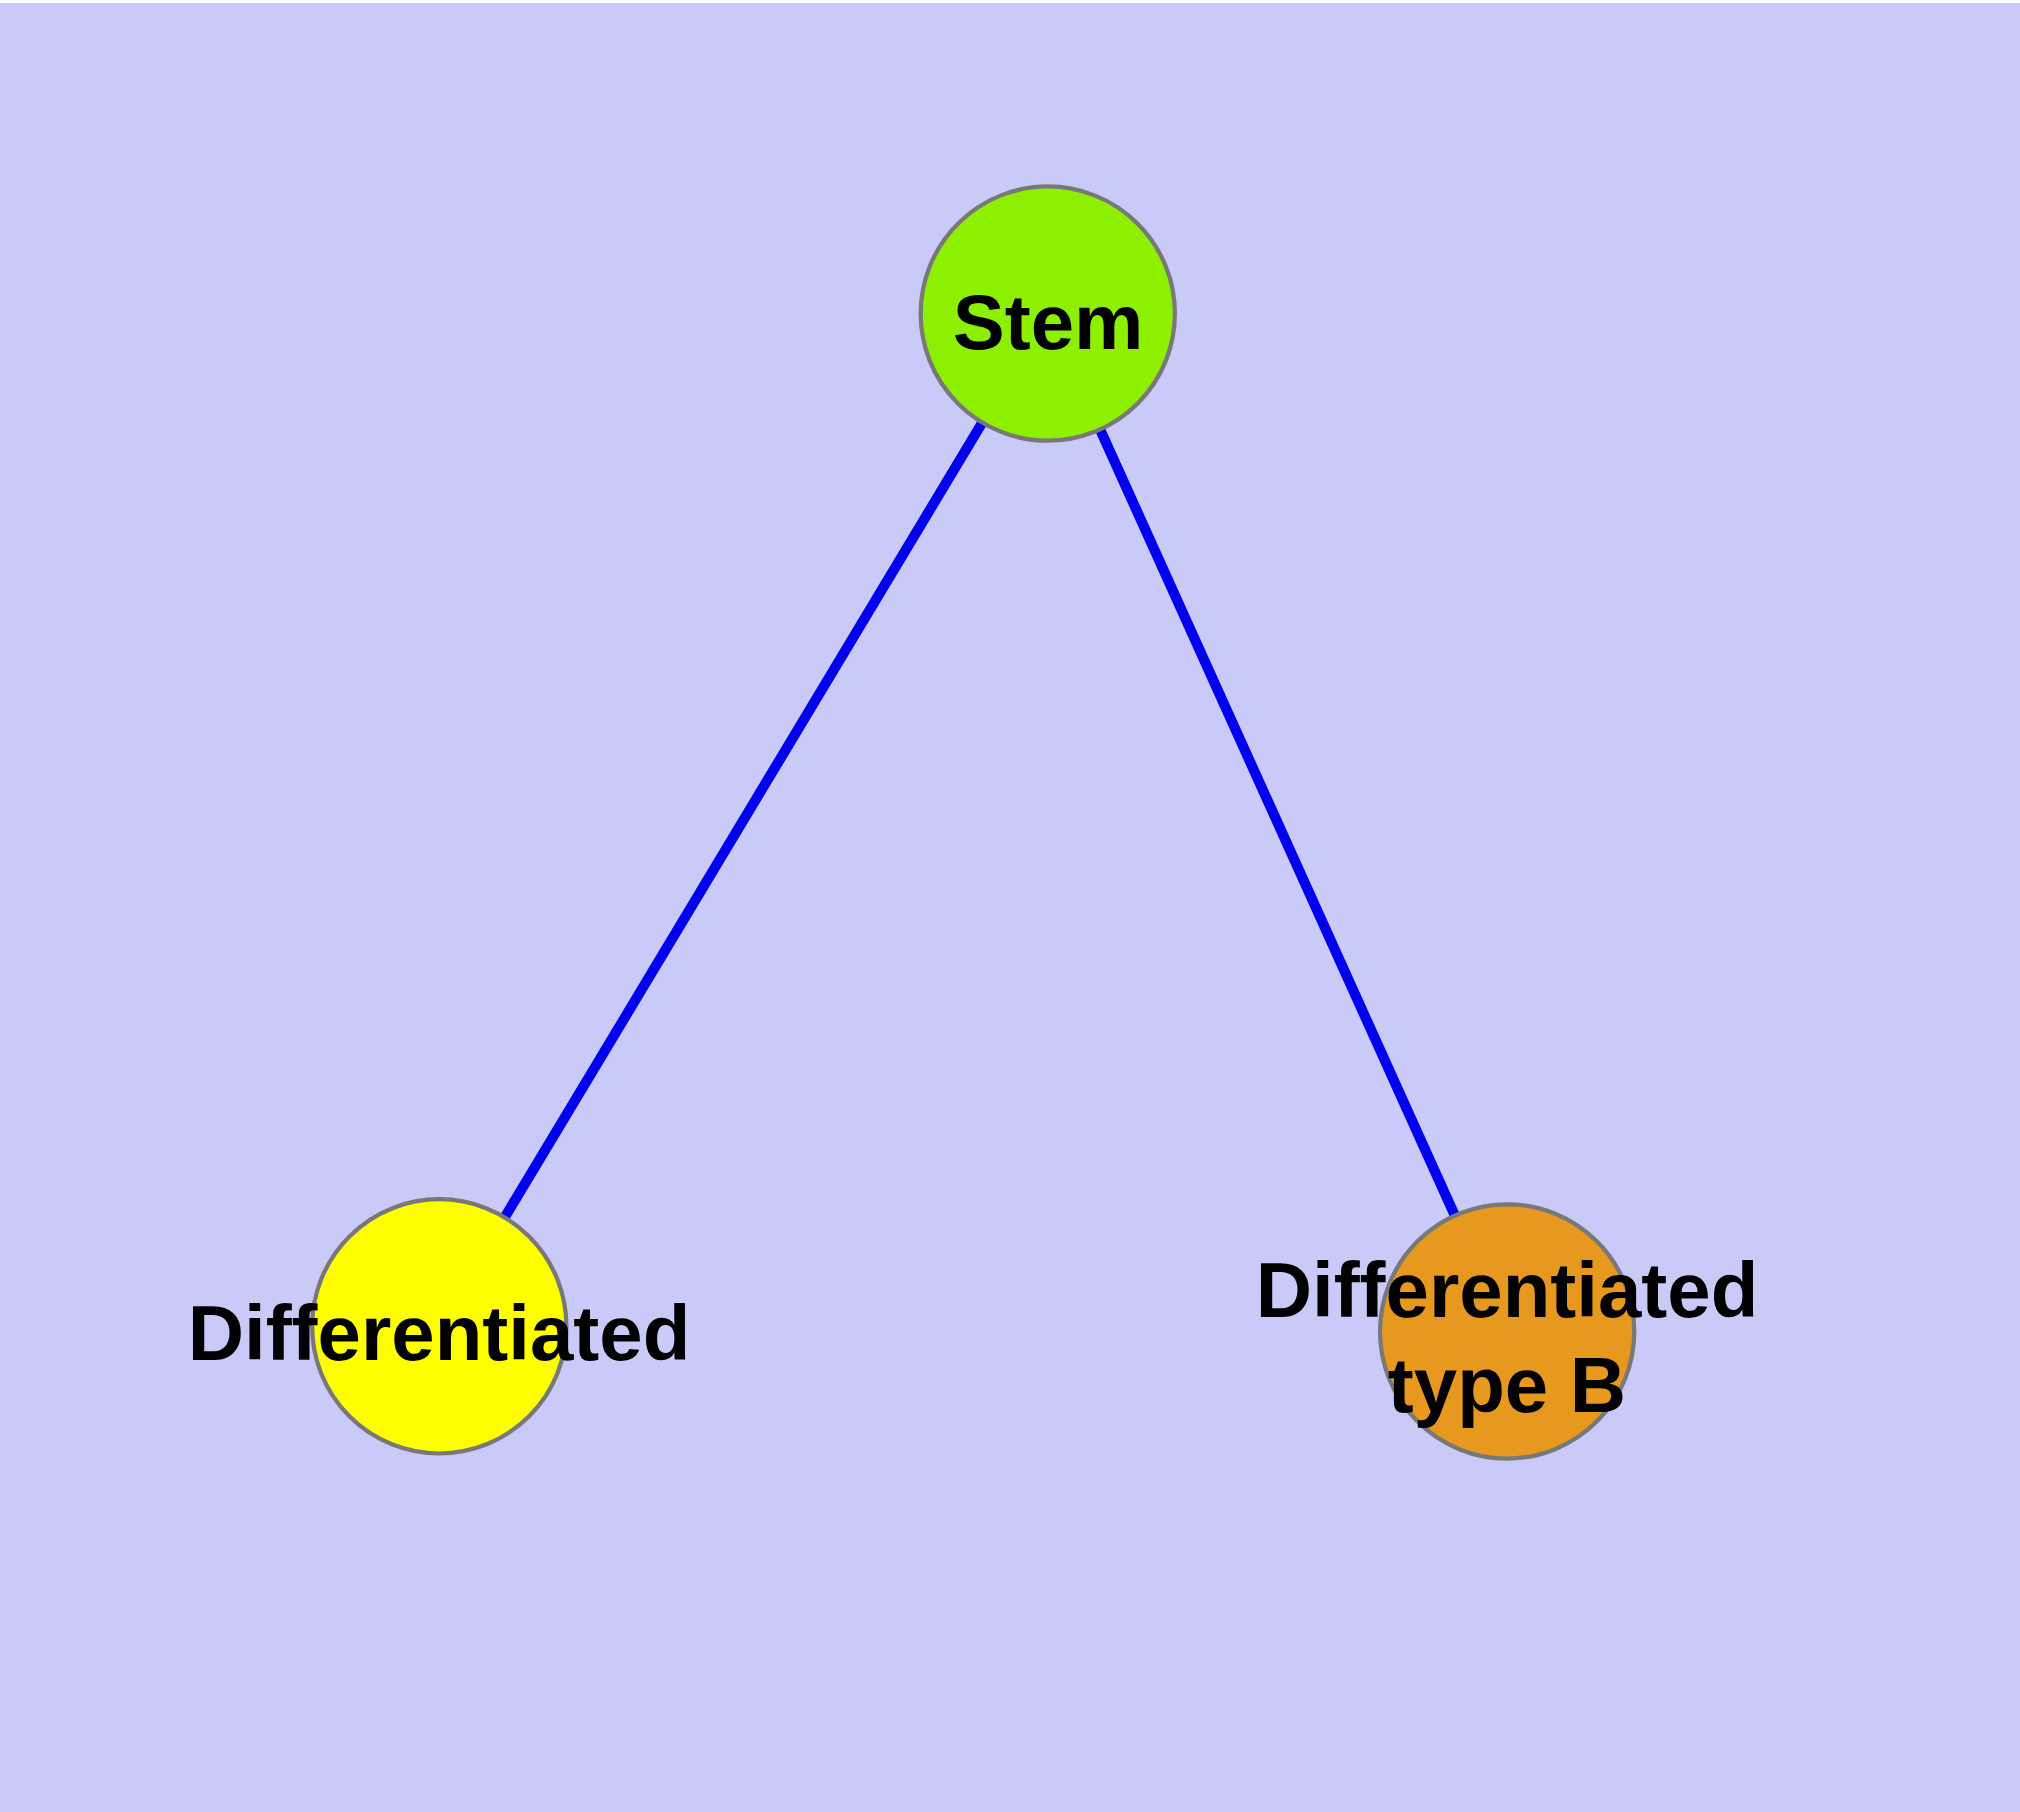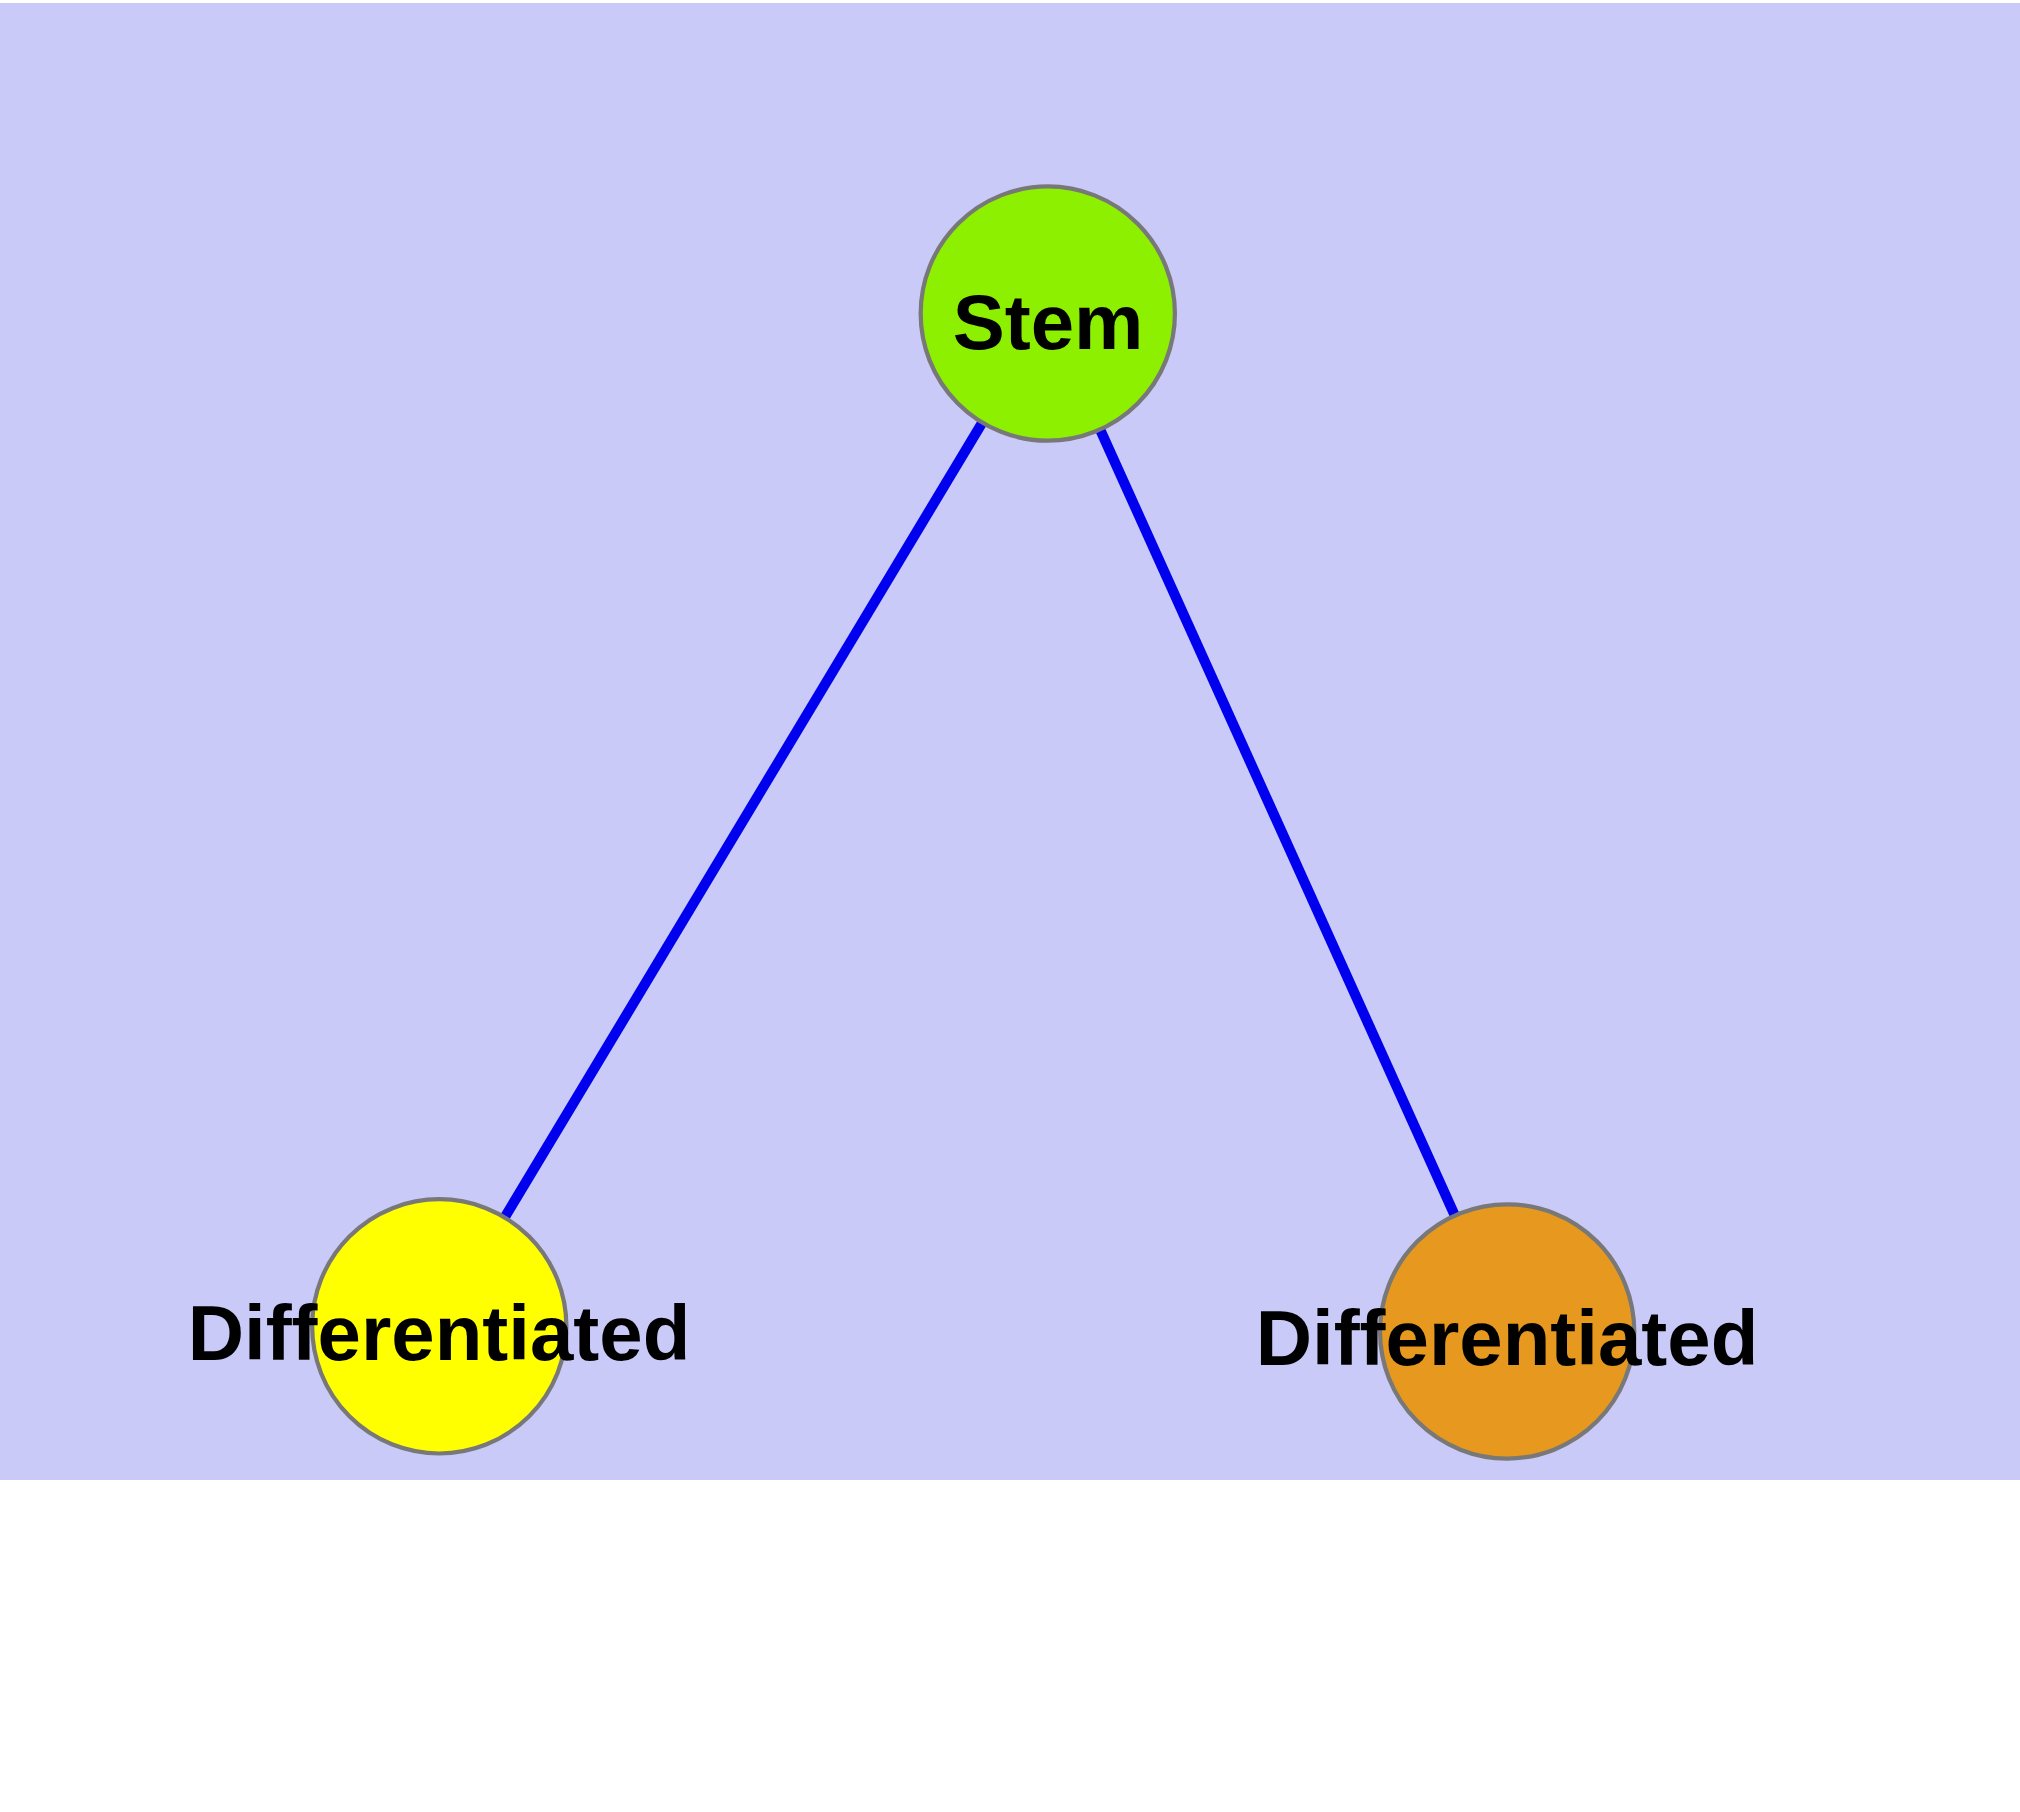--- a/index.html
+++ b/index.html
@@ -2,21 +2,21 @@
 <html style="font-size:13.6px"><head>
 <meta charset="utf-8">
 <style>
   html, body {
     margin: 0;
     padding: 0;
   }
   .canvas {
     position: relative;
     width: 2021px;
-    height: 1480px;
+    height: 1812px;
     overflow: hidden;
     font-family: "Liberation Sans", sans-serif;
   }
   .top-strip {
     position: absolute;
     top: 0;
     left: 0;
     width: 100%;
     height: 3.4px;
   }
@@ -64,18 +64,19 @@
   <div class="node-label" style="left: 1048px; top: 322px; color: rgb(0, 0, 0);">
     <span>Stem</span>
   </div>
 
   <div class="node-label" style="left: 439px; top: 1333px; color: rgb(0, 0, 0);">
     <span>Differentiated</span>
   </div>
 
   <div class="node-label" style="left: 1507px; top: 1338px; color: rgb(0, 0, 0);">
     <span>Differentiated</span>
+    <span>type B</span>
   </div>
 
   <div class="top-strip" style="background: rgb(255, 255, 255);"></div>
 
 </div>
 
 
 </body></html>

